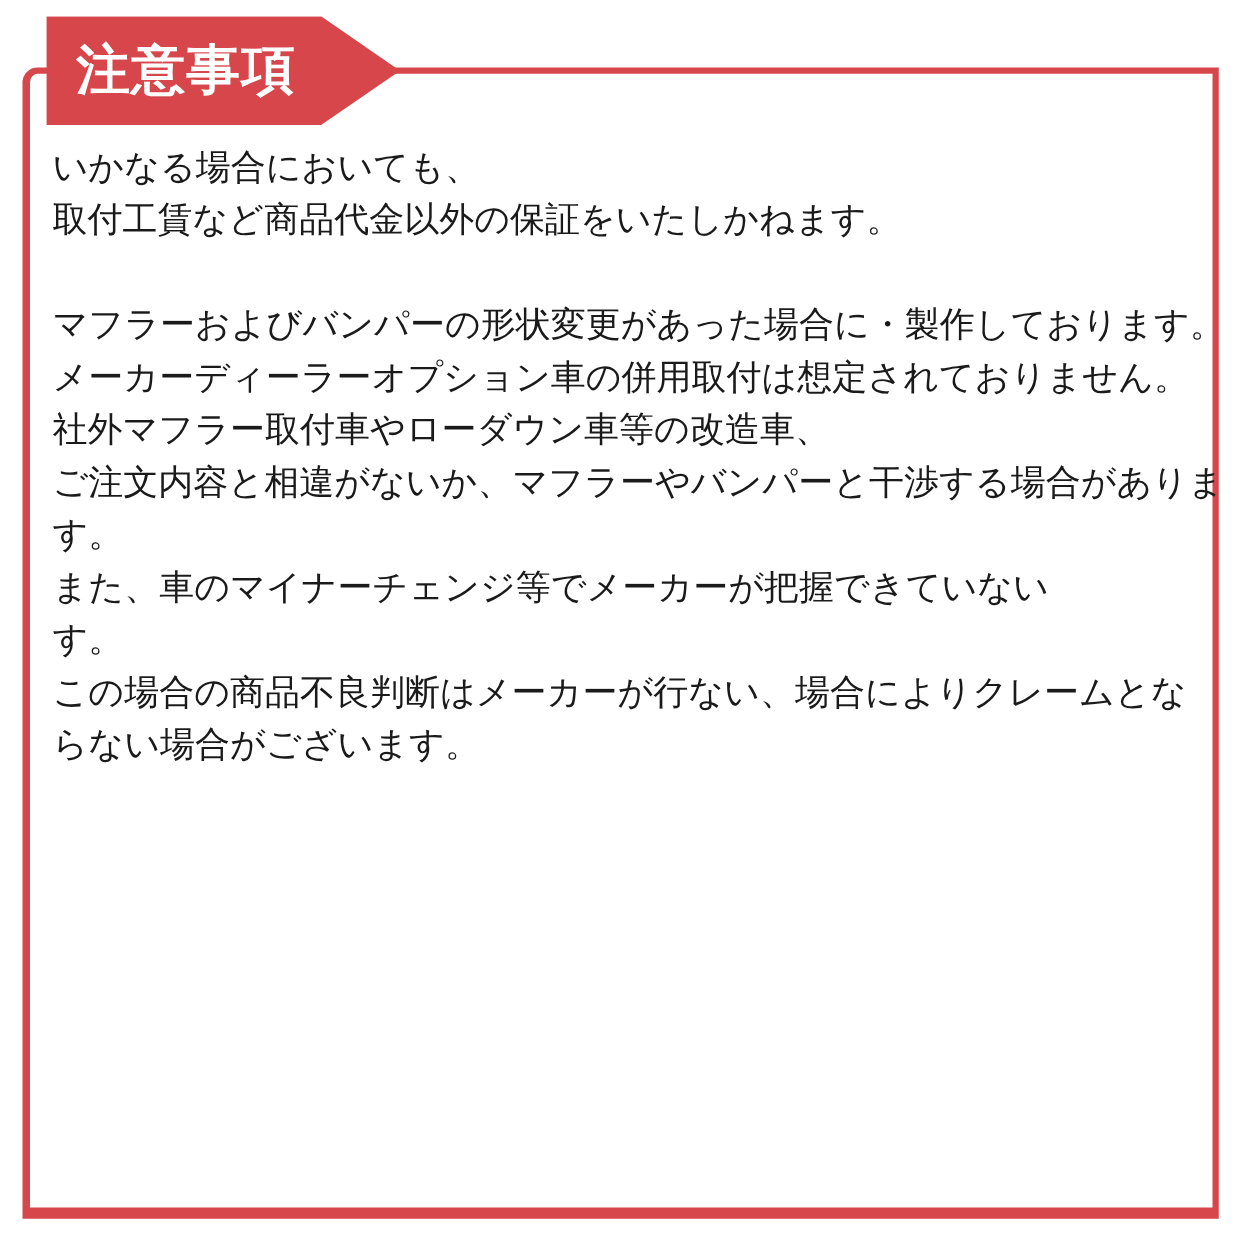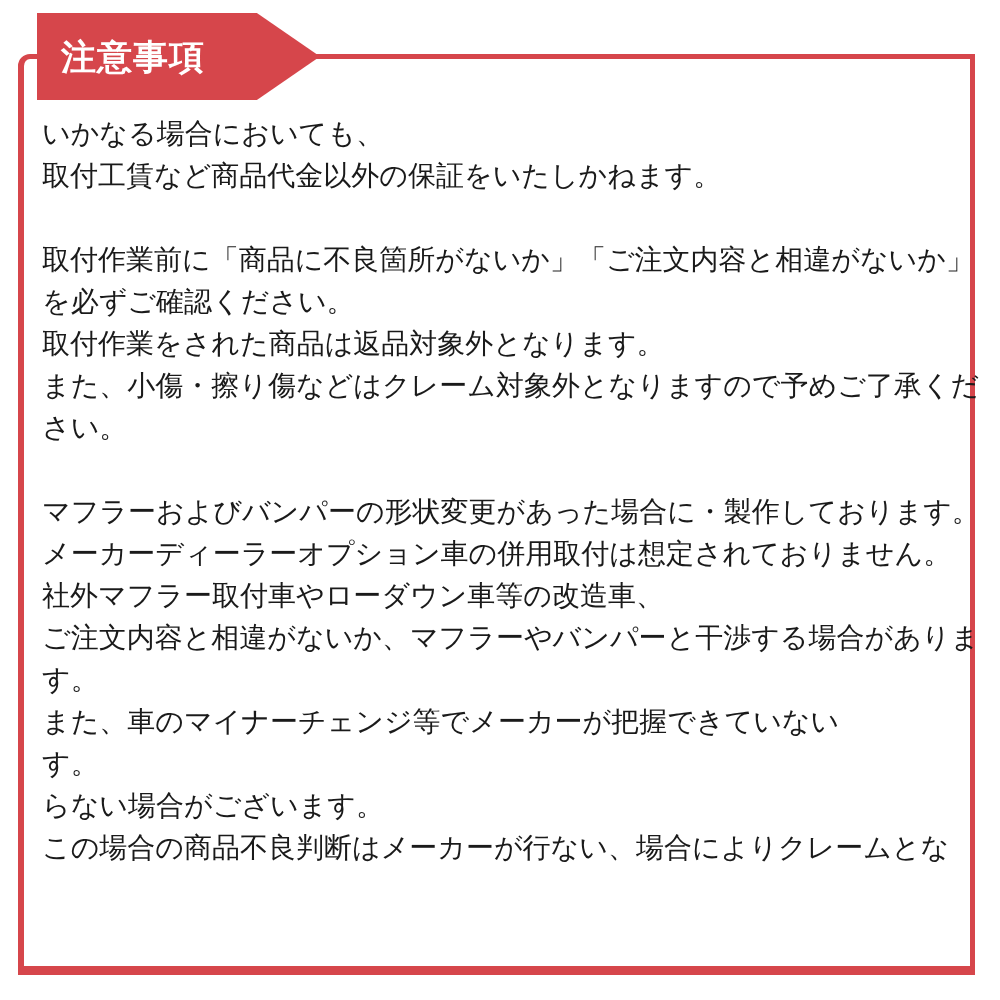--- a/index.html
+++ b/index.html
@@ -35,21 +35,21 @@
     top: 13px;
     width: 283px;
     height: 87px;
     background: var(--accent);
     clip-path: polygon(0 0, 77.7% 0, 100% 50%, 77.7% 100%, 0 100%);
     display: flex;
     align-items: center;
   }
   .banner-title {
     color: var(--banner-text);
-    font-size: 35px;
+    font-size: 43px;
     font-weight: bold;
     padding-left: 24px;
     letter-spacing: 1px;
     white-space: nowrap;
     line-height: 1;
   }
   
   .notice-body {
     position: absolute;
     left: 42px;
@@ -81,34 +81,27 @@
     <span class="banner-title">注意事項</span>
   </div>
 
   <div class="notice-body">
 
     <div class="paragraph">
       <div class="text-line">いかなる場合においても、</div>
       <div class="text-line">取付工賃など商品代金以外の保証をいたしかねます。</div>
     </div>
 
-    <div class="paragraph">
-      <div class="text-line">取付作業前に「商品に不良箇所がないか」「ご注文内容と相違がないか」</div>
-      <div class="text-line">を必ずご確認ください。</div>
-      <div class="text-line">取付作業をされた商品は返品対象外となります。</div>
-      <div class="text-line">また、小傷・擦り傷などはクレーム対象外となりますので予めご了承くだ</div>
-      <div class="text-line">さい。</div>
-    </div>
 
     <div class="paragraph">
       <div class="text-line">マフラーおよびバンパーの形状変更があった場合に・製作しております。</div>
       <div class="text-line">メーカーディーラーオプション車の併用取付は想定されておりません。</div>
       <div class="text-line">社外マフラー取付車やローダウン車等の改造車、</div>
       <div class="text-line">ご注文内容と相違がないか、マフラーやバンパーと干渉する場合がありま</div>
       <div class="text-line">す。</div>
       <div class="text-line">また、車のマイナーチェンジ等でメーカーが把握できていない</div>
       <div class="text-line">す。</div>
+      <div class="text-line">この場合の商品不良判断はメーカーが行ない、場合によりクレームとな</div>
       <div class="text-line">らない場合がございます。</div>
-      <div class="text-line">この場合の商品不良判断はメーカーが行ない、場合によりクレームとな</div>
     </div>
 
   </div>
 </div>
 
 </body></html>

